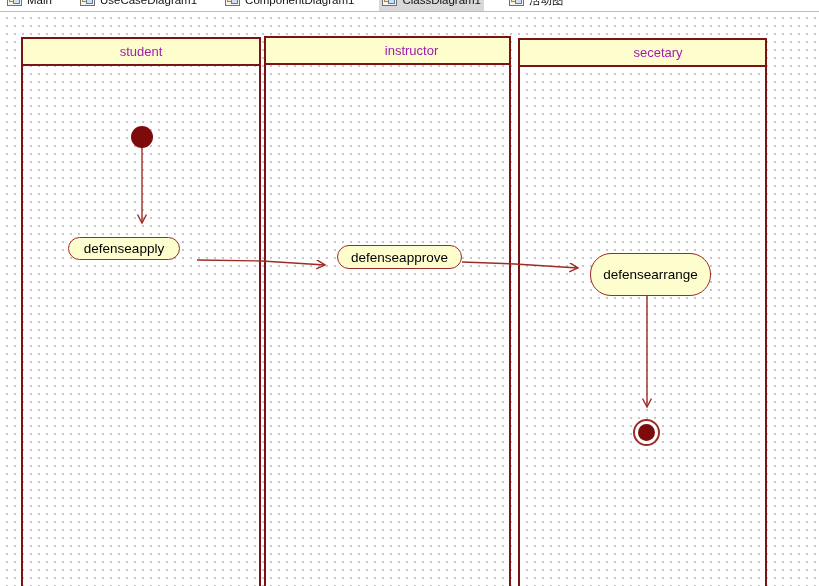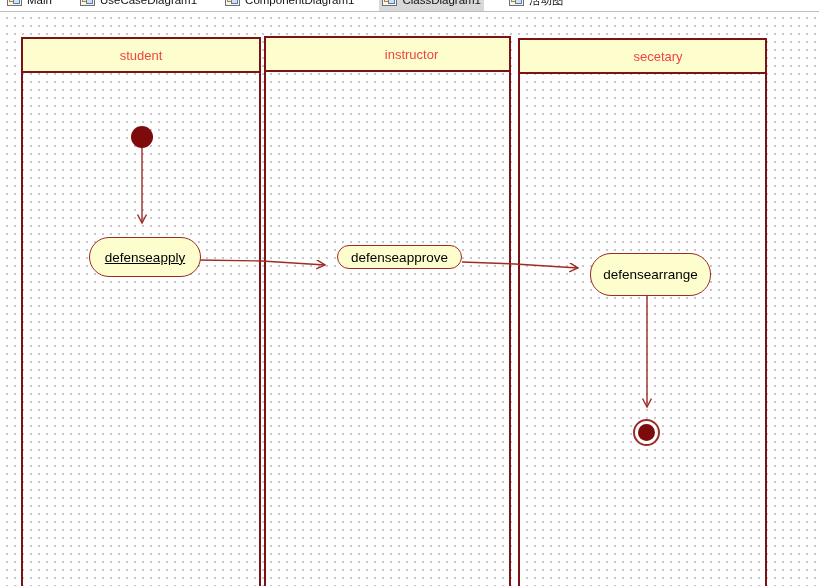--- a/index.html
+++ b/index.html
@@ -38,36 +38,36 @@
   
   .lane-edge{position:absolute;width:2px;background:#7b1214;z-index:1;}
   .edge-s-l{left:21px;top:26px;height:549px;}
   .edge-s-r{left:259px;top:26px;height:549px;}
   .edge-i-l{left:264px;top:25px;height:550px;}
   .edge-i-r{left:509px;top:25px;height:550px;}
   .edge-c-l{left:518px;top:27px;height:548px;}
   .edge-c-r{left:765px;top:27px;height:548px;}
   
   .lane-header{
-    position:absolute;box-sizing:border-box;height:36px;
+    position:absolute;box-sizing:border-box;height:29px;
     background:#fdfdcd;border:2px solid #7b1214;
     display:flex;align-items:center;justify-content:center;
-    font-size:13px;color:#ef4444;z-index:3;
+    font-size:13px;color:#a21caf;z-index:3;
   }
   .hdr-student{left:21px;top:26px;width:240px;}
   .hdr-instructor{left:264px;top:25px;width:247px;padding-left:48px;}
   .hdr-secetary{left:518px;top:27px;width:249px;padding-left:31px;}
   
   .action{
     position:absolute;box-sizing:border-box;
     background:#fdfdcd;border:1.5px solid #9e2b25;
     display:flex;align-items:center;justify-content:center;
     font-size:13.5px;color:#000;z-index:3;
   }
-  .node-apply{left:89px;top:226px;width:112px;height:40px;border-radius:20px;text-decoration:underline;}
+  .node-apply{left:68px;top:226px;width:112px;height:23px;border-radius:20px;}
   .node-approve{left:337px;top:234px;width:125px;height:24px;border-radius:20px;}
   .node-arrange{left:590px;top:242px;width:121px;height:43px;border-radius:21px;}
   
   .start-node{
     position:absolute;left:131px;top:115px;width:22px;height:22px;
     border-radius:50%;background:#7e0b0b;z-index:3;
   }
   .final-node{
     position:absolute;left:633px;top:408px;width:27px;height:27px;
     box-sizing:border-box;border:2px solid #9e2b25;border-radius:50%;

